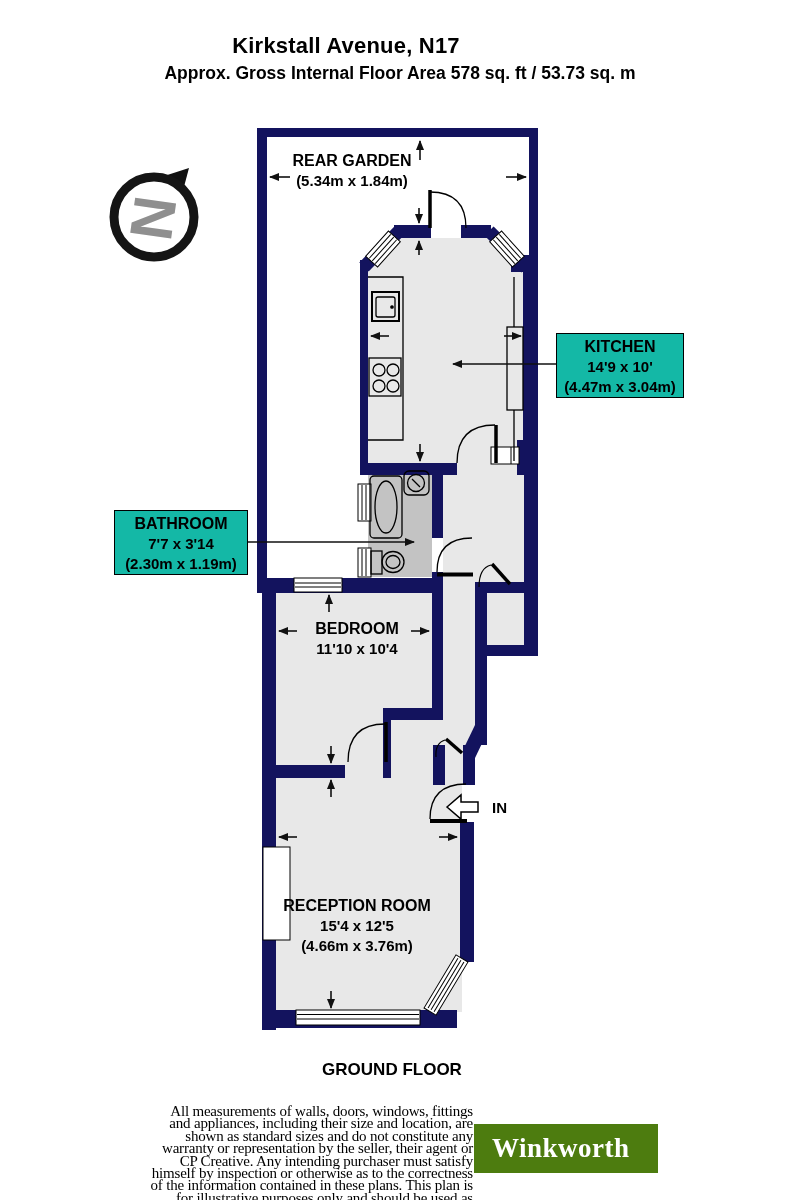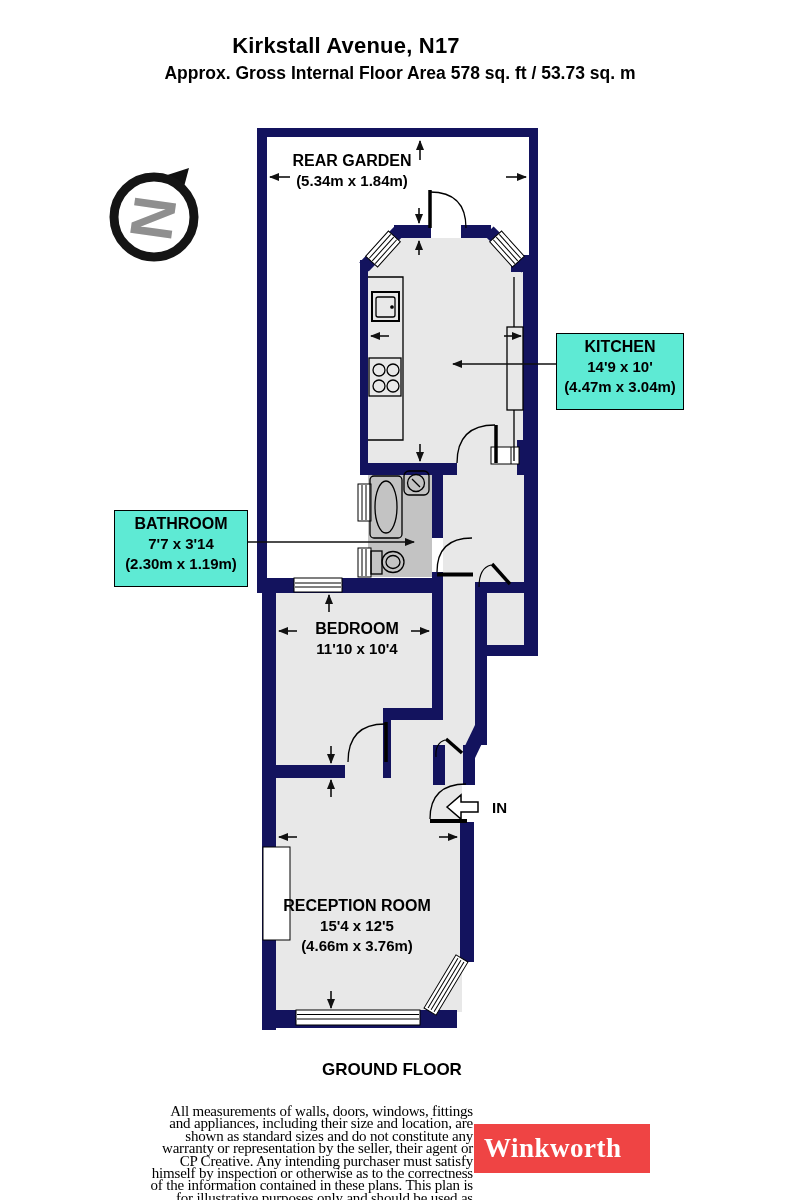--- a/index.html
+++ b/index.html
@@ -5,32 +5,32 @@
   html,body{margin:0;padding:0;background:#fff;}
   .page{position:relative;width:800px;height:1200px;background:#ffffff;
         font-family:"Liberation Sans",sans-serif;color:#000;overflow:hidden;}
   .abs{position:absolute;}
   .title{top:33px;left:0;width:692px;text-align:center;font-size:22px;font-weight:bold;letter-spacing:.2px;}
   .subtitle{top:63px;left:0;width:800px;text-align:center;font-size:17.5px;font-weight:bold;}
   .plan-svg{top:0;left:0;width:800px;height:1200px;}
   .room-label{text-align:center;font-weight:bold;}
   .room-label .rn{font-size:16px;line-height:20px;white-space:nowrap;}
   .room-label .rd{font-size:15px;line-height:20px;white-space:nowrap;}
-  .label-box{border:1px solid #000;background:#5eead4;padding:3px 2px 12px 2px;}
+  .label-box{border:1px solid #000;background:#14b8a6;padding:3px 2px 0 2px;}
   .garden-label{left:252px;top:151px;width:200px;}
   .kitchen-label{left:556px;top:333px;width:122px;}
   .bathroom-label{left:114px;top:510px;width:128px;}
   .bedroom-label{left:257px;top:619px;width:200px;}
   .reception-label{left:252px;top:896px;width:210px;}
   .in-label{left:492px;top:799px;font-size:15px;font-weight:bold;}
   .ground-floor{left:292px;top:1060px;width:200px;text-align:center;font-size:17px;font-weight:bold;white-space:nowrap;}
   .disclaimer{left:147px;top:1105px;width:326px;font-size:15px;line-height:12.4px;
               letter-spacing:-0.2px;text-align:right;font-family:Liberation Serif, serif;}
-  .brand-logo{left:474px;top:1124px;width:176px;height:49px;background:#ef4444;
-              display:flex;align-items:center;}
+  .brand-logo{left:474px;top:1124px;width:176px;height:49px;background:#4d7c0f;
+              display:flex;align-items:center;padding-left:8px;}
   .brand-logo span{color:#fff;font-family:"Liberation Serif",serif;font-weight:bold;
               font-size:27px;padding-left:10px;letter-spacing:.5px;}
 </style>
 </head>
 <body>
 
 <div class="page">
 
   <div class="abs title">Kirkstall Avenue, N17</div>
   <div class="abs subtitle">Approx. Gross Internal Floor Area 578 sq. ft / 53.73 sq. m</div>

